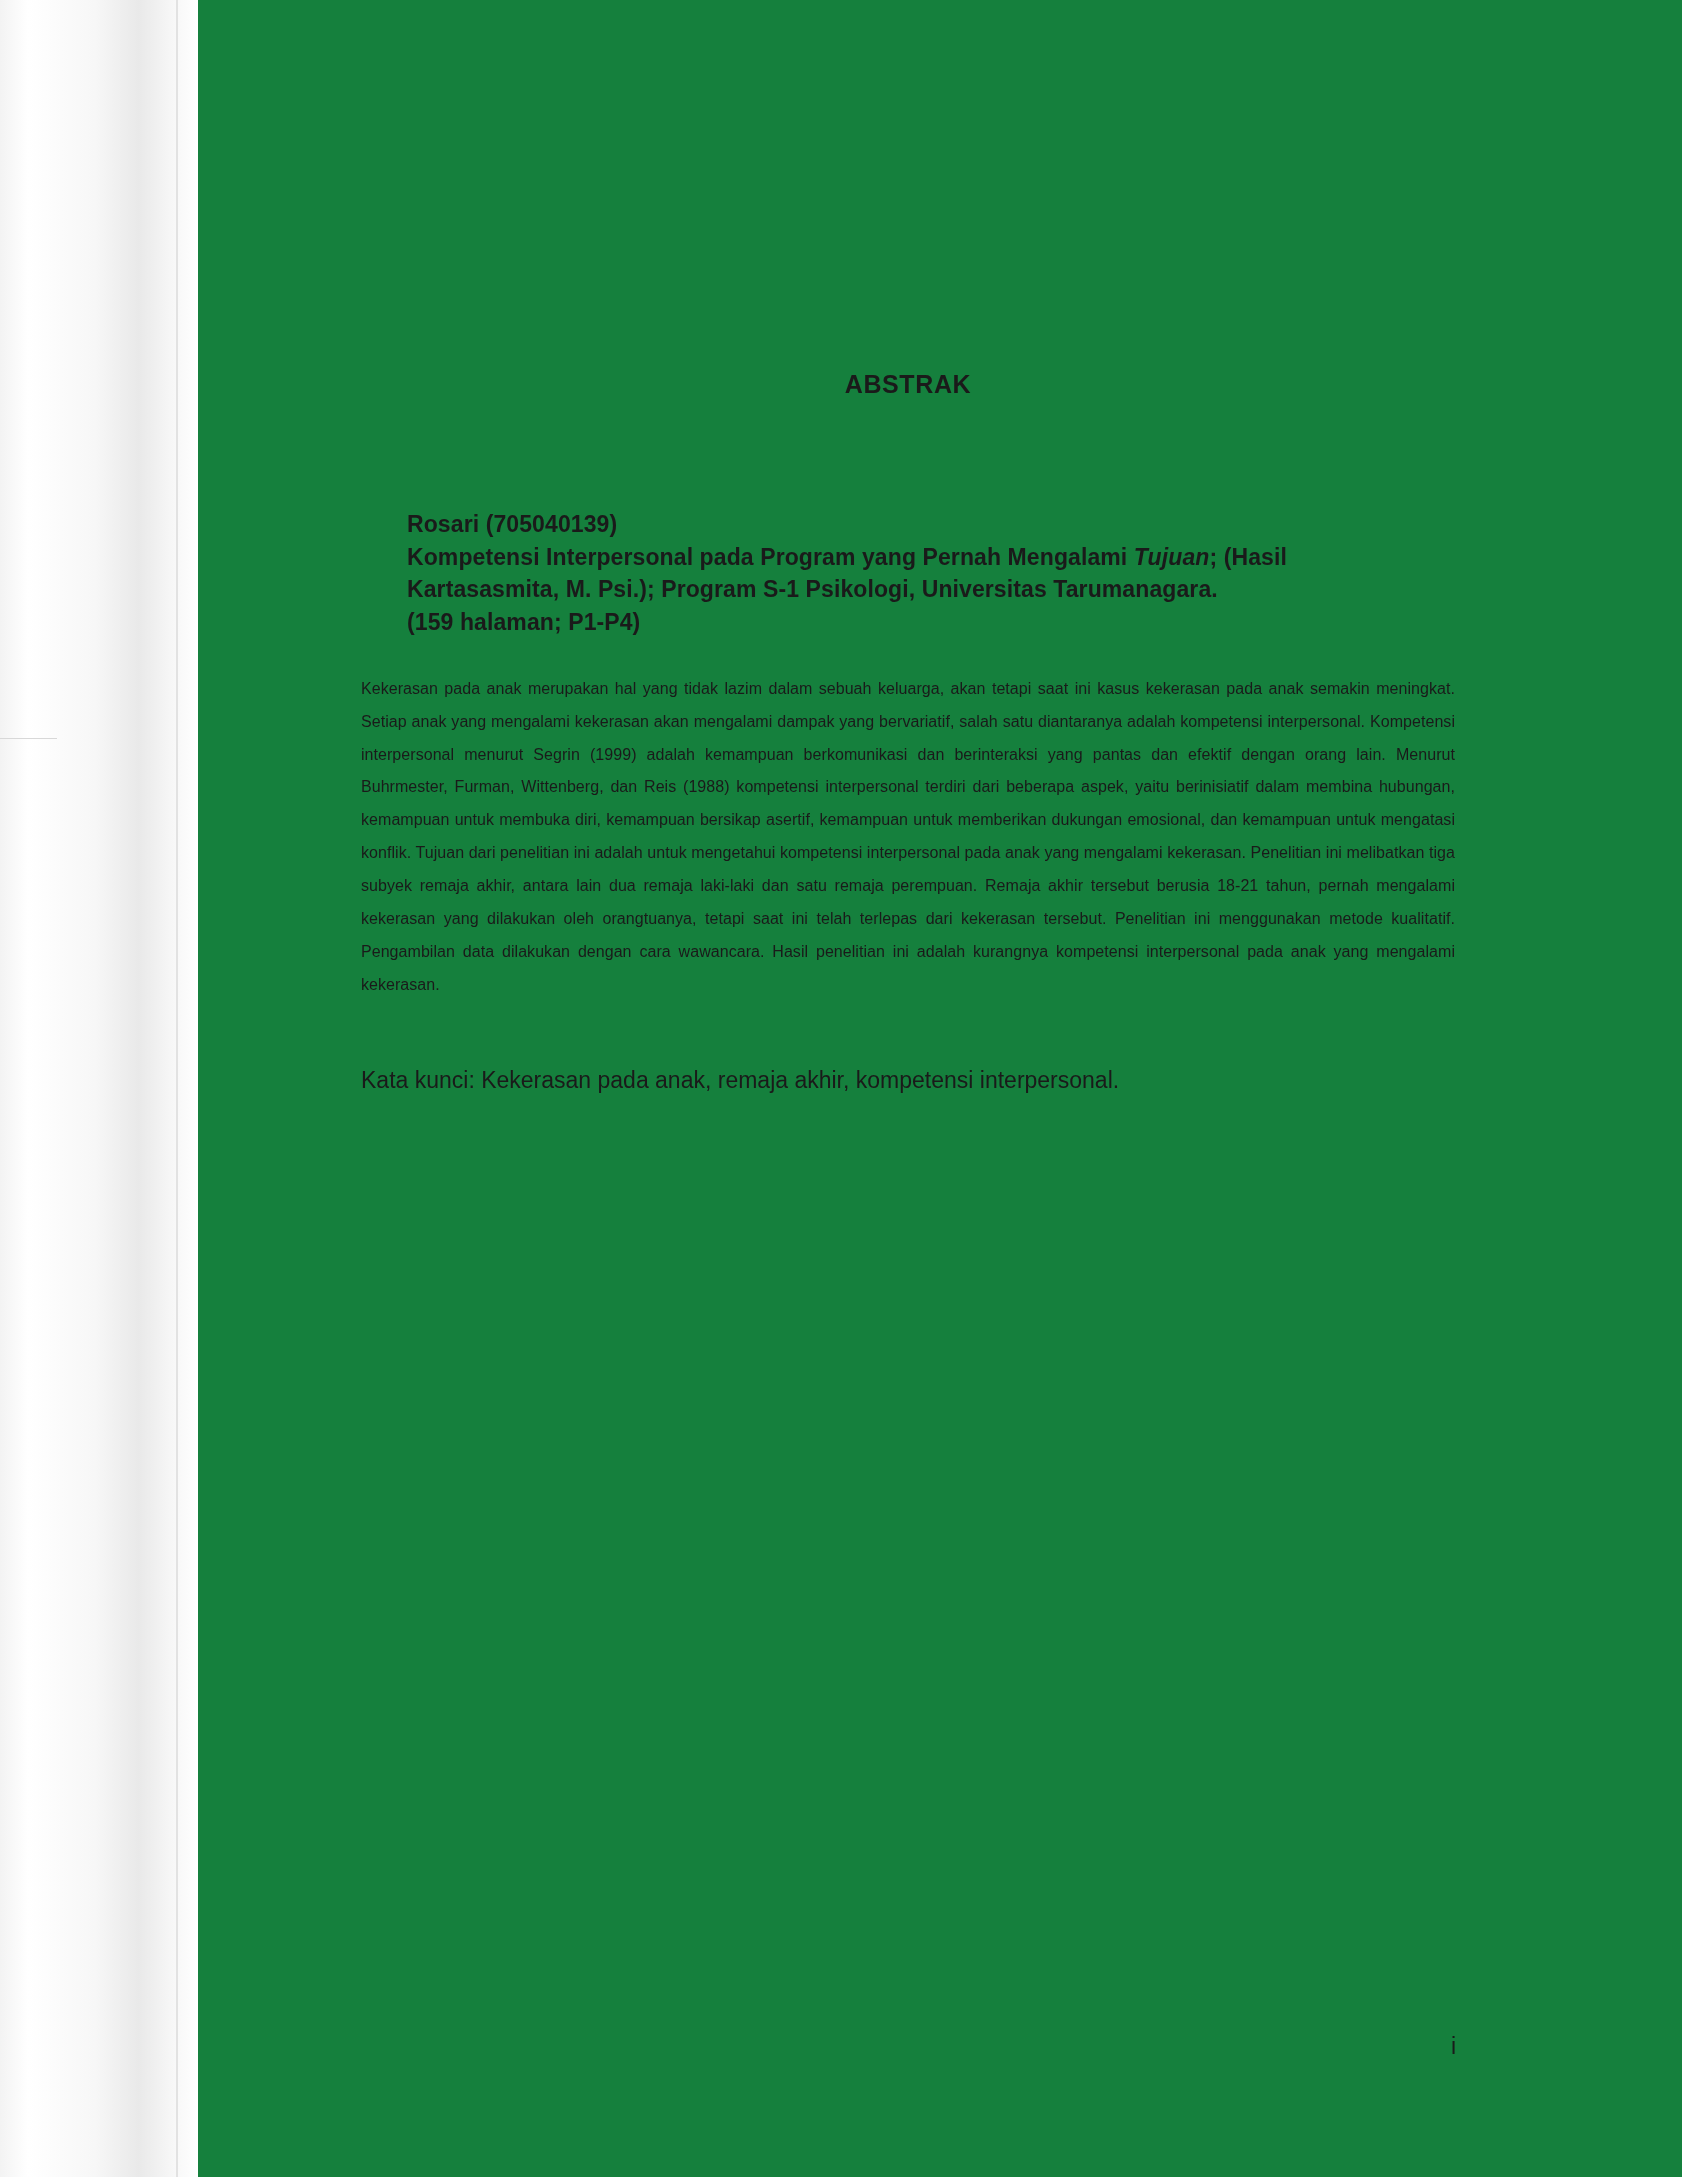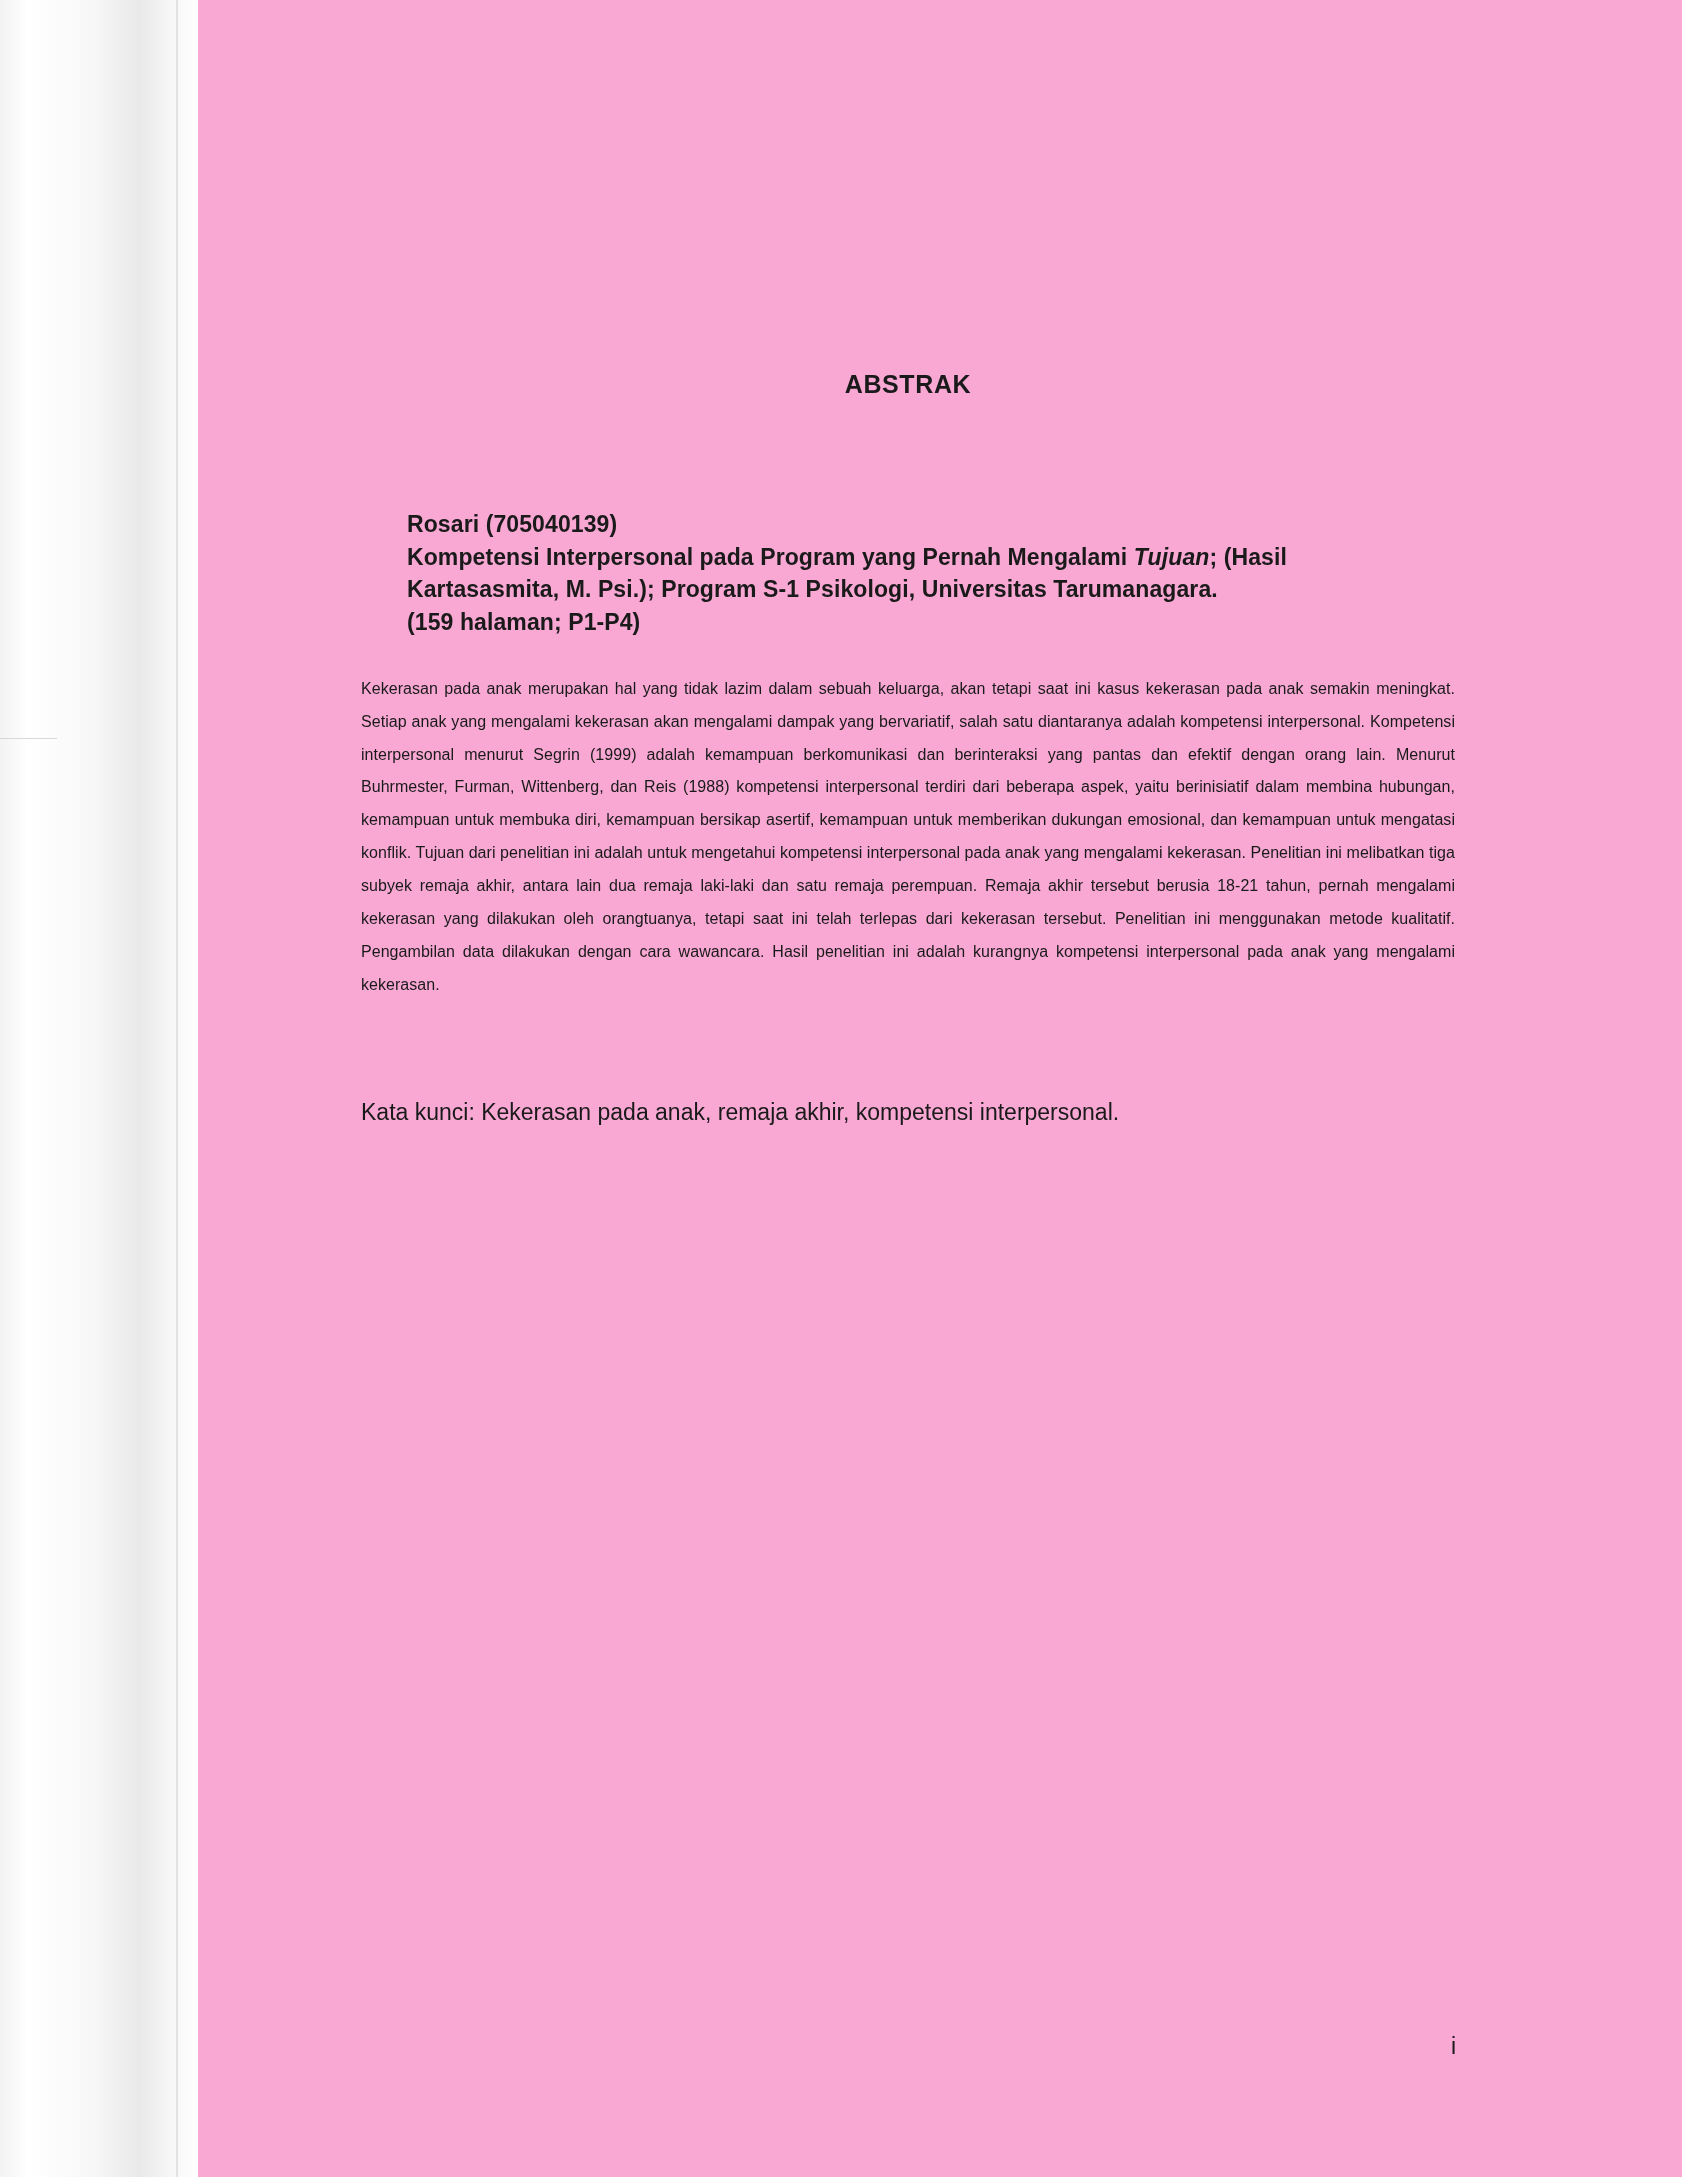--- a/index.html
+++ b/index.html
@@ -8,21 +8,21 @@
     background: #ffffff;
   }
   body {
     font-family: "Liberation Sans", sans-serif;
     color: #1a1a1a;
   }
   .page {
     position: relative;
     width: 1682px;
     height: 2177px;
-    background: #f9a8d4;
+    background: #15803d;
     overflow: hidden;
   }
   
   .gutter-shadow {
     position: absolute;
     left: 0;
     top: 0;
     width: 198px;
     height: 100%;
     background: linear-gradient(to right,
@@ -87,21 +87,21 @@
   }
   .abstract-body {
     margin-top: 34px;
     font-size: 16px;
     line-height: 2.06;
     text-align: justify;
     text-justify: inter-word;
     letter-spacing: 0.05px;
   }
   .keywords {
-    margin-top: 92px;
+    margin-top: 60px;
     font-size: 23px;
     line-height: 1.6;
     text-align: left;
   }
   .page-number {
     position: absolute;
     right: 226px;
     bottom: 117px;
     font-size: 23px;
   }

